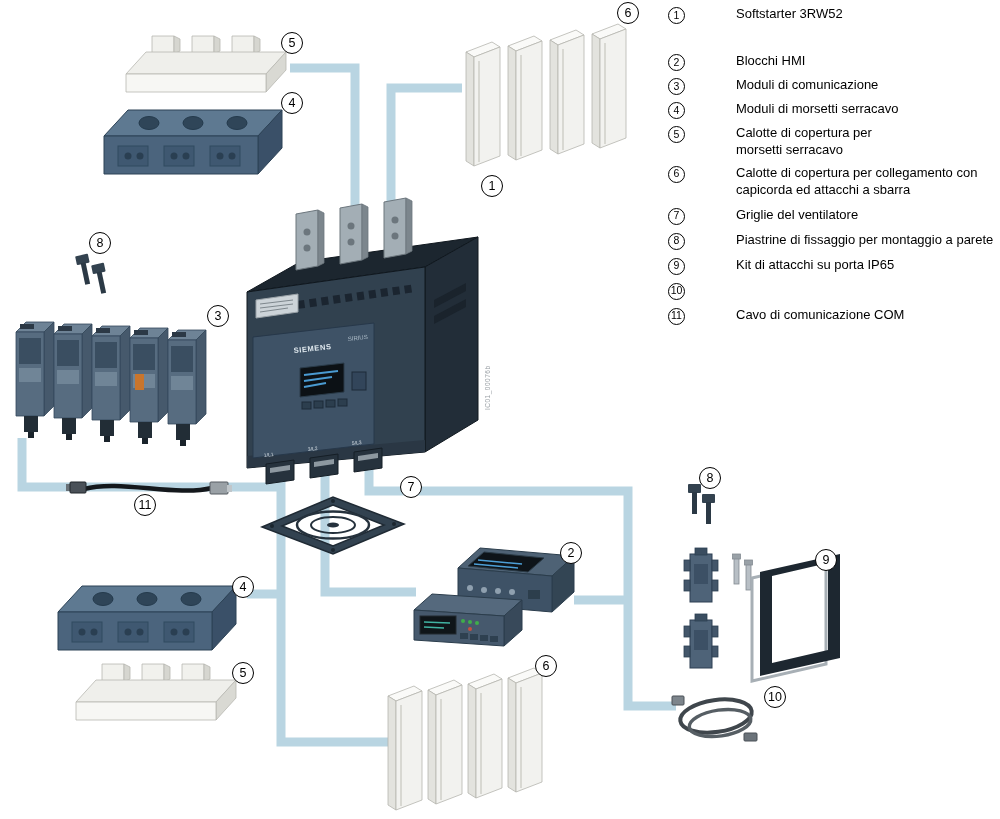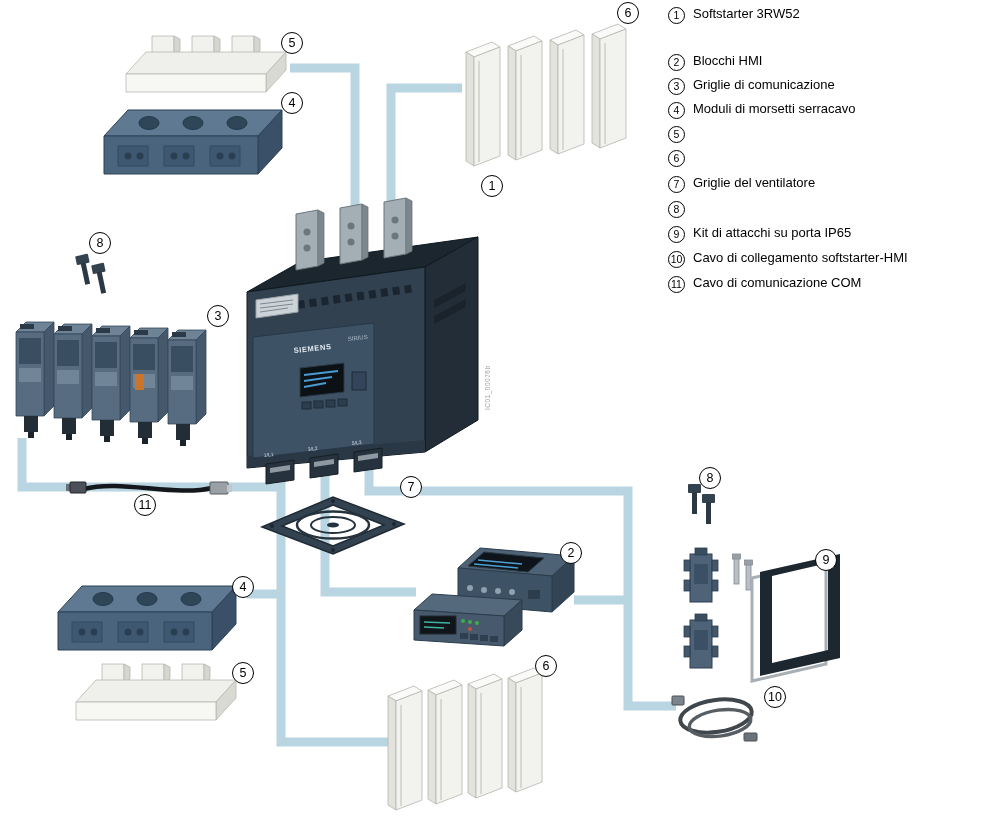--- a/index.html
+++ b/index.html
@@ -8,21 +8,21 @@
   .stage svg{position:absolute;left:0;top:0;}
   .callout{position:absolute;width:22px;height:22px;border-radius:50%;background:#fff;
            border:1.5px solid #000;display:flex;align-items:center;justify-content:center;
            font-size:12.5px;color:#000;box-sizing:border-box;z-index:5;}
   .legend{position:absolute;left:668px;top:6px;width:332px;font-size:13px;line-height:1.3;
           color:#000;z-index:5;}
   .lrow{display:flex;align-items:flex-start;}
   .lc{display:inline-flex;width:17px;height:17px;border-radius:50%;border:1.3px solid #000;
       align-items:center;justify-content:center;font-size:10.5px;flex-shrink:0;margin-right:8px;
       margin-top:1px;box-sizing:border-box;background:#fff;}
-  .lt{white-space:pre-line;}
+  .lt{white-space:pre-line;margin-left:43px;}
 </style>
 </head>
 <body>
 
 <div class="stage">
 
 <svg width="1000" height="819" viewBox="0 0 1000 819" xmlns="http://www.w3.org/2000/svg" xmlns:xlink="http://www.w3.org/1999/xlink">
 
   <defs>
     <g id="fin">
@@ -314,46 +314,50 @@
     <div class="lrow" style="margin-bottom:29px">
         <span class="lc">1</span>
         <span class="lt">Softstarter 3RW52</span>
       </div>
     <div class="lrow" style="margin-bottom:6px">
         <span class="lc">2</span>
         <span class="lt">Blocchi HMI</span>
       </div>
     <div class="lrow" style="margin-bottom:6px">
         <span class="lc">3</span>
-        <span class="lt">Griglie di comunicazione</span>
+        <span class="lt">Moduli di comunicazione</span>
       </div>
     <div class="lrow" style="margin-bottom:6px">
         <span class="lc">4</span>
         <span class="lt">Moduli di morsetti serracavo</span>
       </div>
     <div class="lrow" style="margin-bottom:6px">
         <span class="lc">5</span>
+        <span class="lt">Calotte di copertura per
+morsetti serracavo</span>
       </div>
     <div class="lrow" style="margin-bottom:8px">
         <span class="lc">6</span>
+        <span class="lt">Calotte di copertura per collegamento con
+capicorda ed attacchi a sbarra</span>
       </div>
     <div class="lrow" style="margin-bottom:7px">
         <span class="lc">7</span>
         <span class="lt">Griglie del ventilatore</span>
       </div>
     <div class="lrow" style="margin-bottom:7px">
         <span class="lc">8</span>
+        <span class="lt">Piastrine di fissaggio per montaggio a parete</span>
       </div>
     <div class="lrow" style="margin-bottom:7px">
         <span class="lc">9</span>
         <span class="lt">Kit di attacchi su porta IP65</span>
       </div>
     <div class="lrow" style="margin-bottom:7px">
         <span class="lc">10</span>
-        <span class="lt">Cavo di collegamento softstarter-HMI</span>
       </div>
     <div class="lrow">
         <span class="lc">11</span>
         <span class="lt">Cavo di comunicazione COM</span>
       </div>
   </div>
 
 </div>
 
 </body></html>

